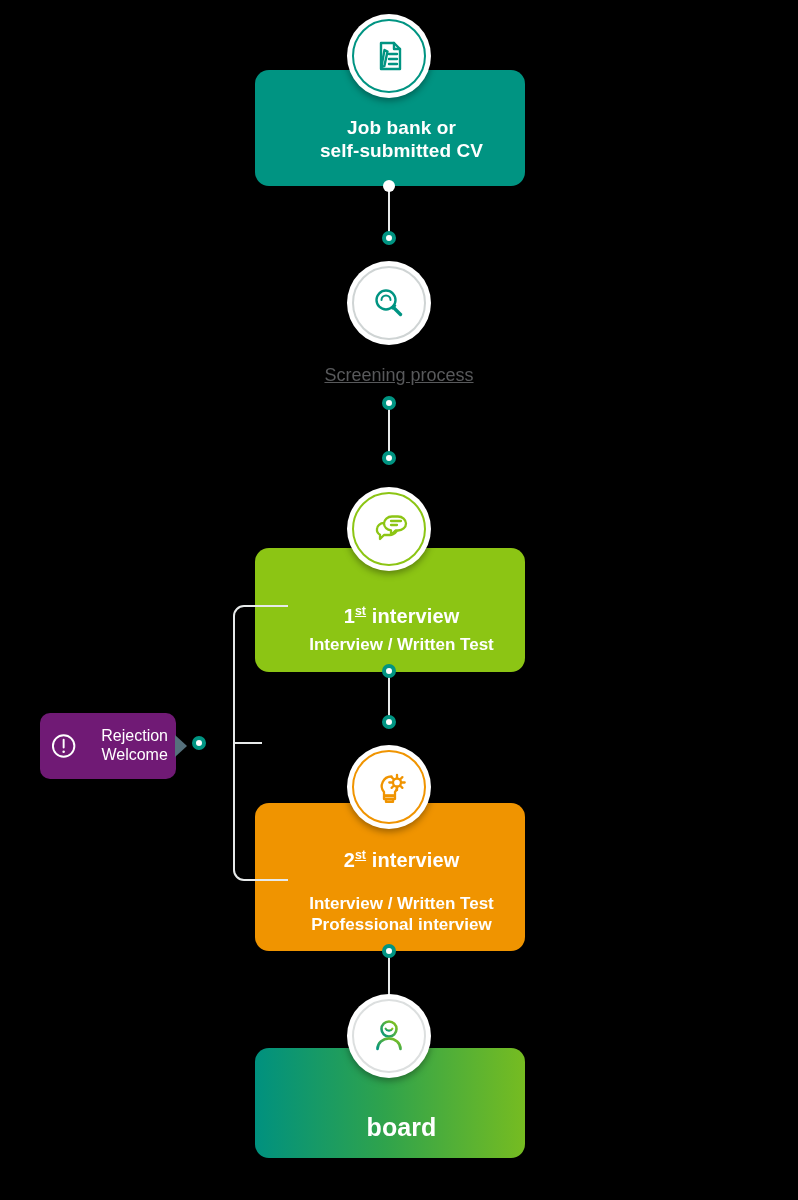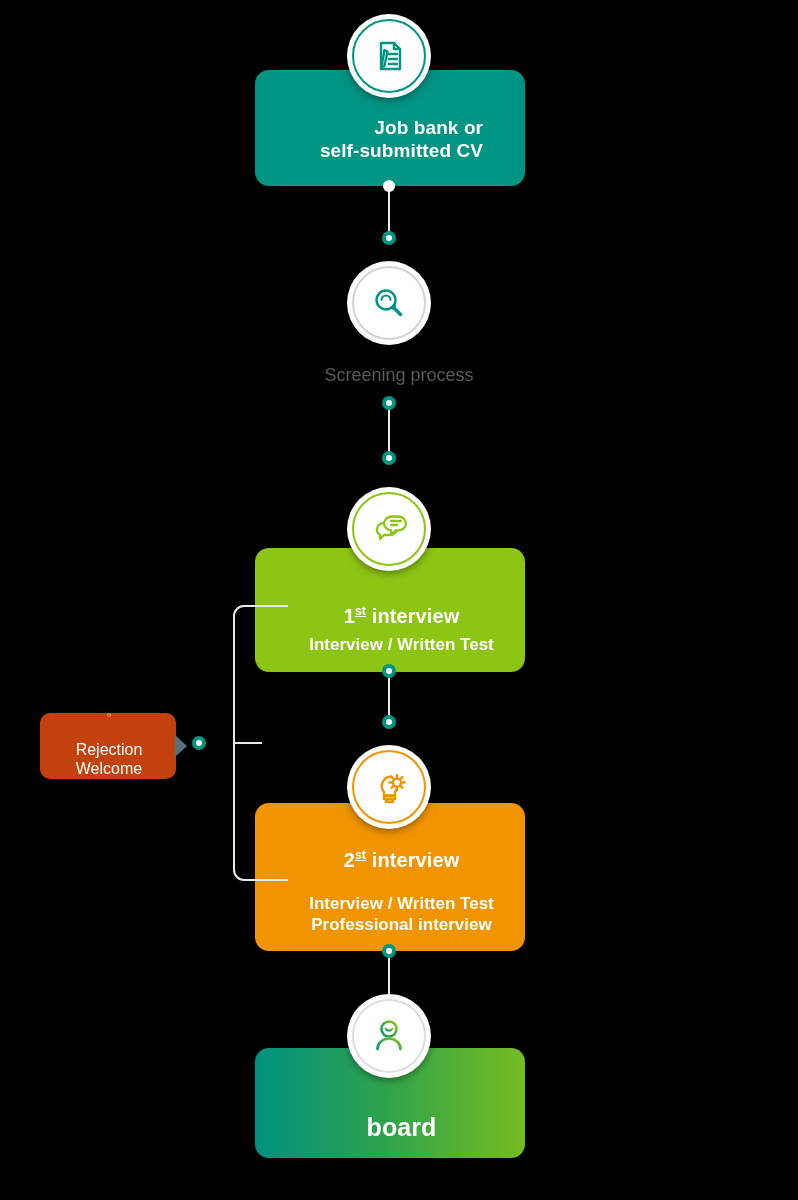--- a/index.html
+++ b/index.html
@@ -19,21 +19,21 @@
 
   
   .node-box {
     position: absolute;
     border-radius: 14px;
     display: flex;
     flex-direction: column;
     align-items: center;
     justify-content: flex-end;
     color: #ffffff;
-    text-align: right;
+    text-align: center;
     box-shadow: 0 4px 10px rgba(0,0,0,0.45);
     padding-left: 23px;
   }
   .box-title {
     font-weight: bold;
     line-height: 1.22;
     letter-spacing: .1px;
   }
   .box-sub {
     font-weight: bold;
@@ -107,20 +107,21 @@
   #badge-bulb    { left: 347px; top: 745px; color: #F09400; }
   #badge-person  { left: 347px; top: 994px; color: #dcdfdf; }
 
   
   #screening-label {
     position: absolute;
     left: 0; right: 0; top: 365px;
     text-align: center;
     color: #58595B;
     font-size: 18px;
+    text-decoration: underline;
   }
 
   
   .conn-line {
     position: absolute;
     width: 2px;
     background: #e7eaea;
     z-index: 2;
   }
   .dot {
@@ -145,29 +146,28 @@
     left: 228px; top: 601px;
     width: 60px; height: 284px;
     z-index: 3;
   }
 
   
   #rejection-callout {
     position: absolute;
     left: 40px; top: 713px;
     width: 136px; height: 66px;
-    background: #c2410c;
+    background: #701a75;
     border-radius: 10px;
     display: flex;
     align-items: center;
     gap: 24px;
     padding: 0 8px 0 10px;
     z-index: 4;
     box-shadow: 0 3px 8px rgba(0,0,0,0.4);
-    flex-direction: column;
   }
   #rejection-callout::after {
     content: "";
     position: absolute;
     right: -11px; top: 50%;
     transform: translateY(-50%);
     border-top: 11px solid transparent;
     border-bottom: 11px solid transparent;
     border-left: 12px solid #55707C;
   }

